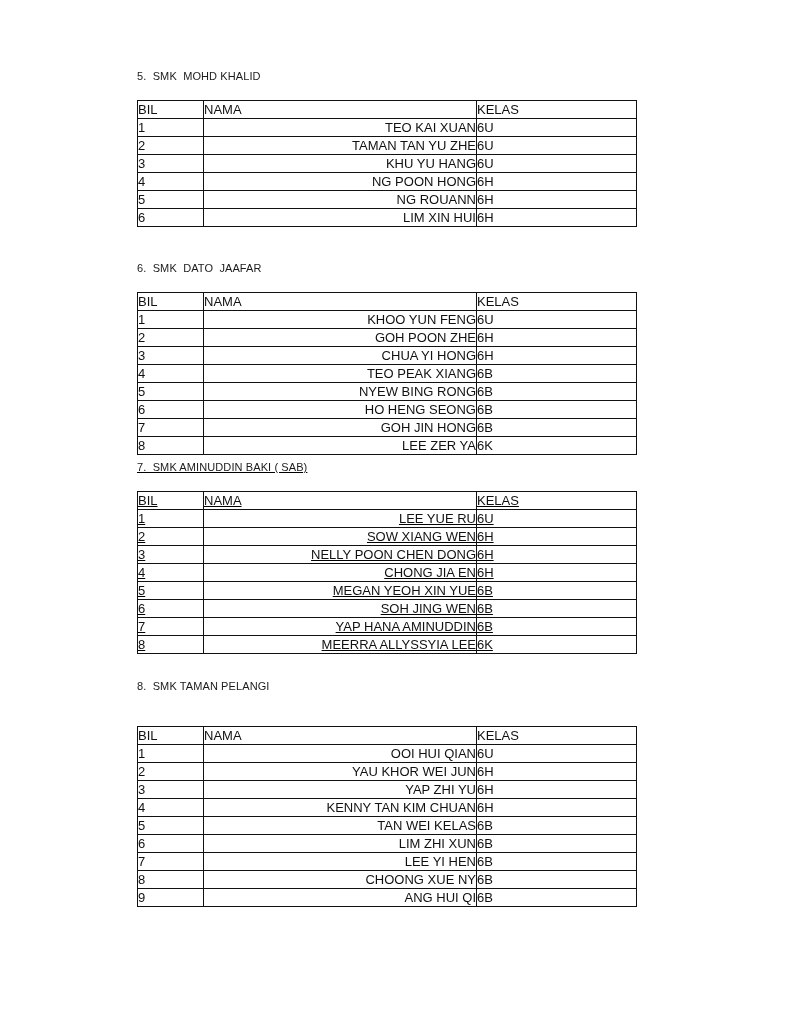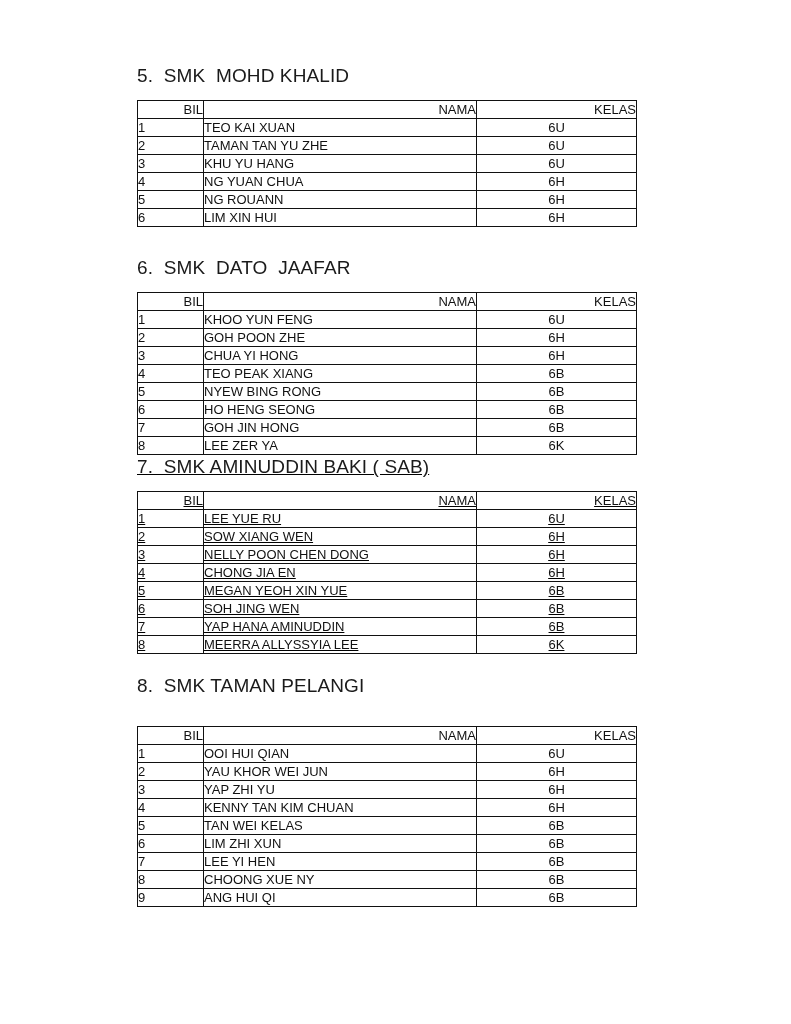--- a/index.html
+++ b/index.html
@@ -20,21 +20,21 @@
     width: 791px;
     height: 1024px;
     background: #ffffff;
   }
   .section {
     position: absolute;
     left: 0;
     width: 791px;
   }
   .section-title {
-    font-size: 19px;
+    font-size: 11px;
     line-height: 16px;
     color: #1a1a1a;
     white-space: pre;
     padding-left: 137px;
     letter-spacing: 0.1px;
   }
   table.roster {
     border-collapse: collapse;
     table-layout: fixed;
     margin-left: 137px;
@@ -51,34 +51,33 @@
     font-weight: normal;
     vertical-align: middle;
     overflow: hidden;
     white-space: nowrap;
   }
   col.c-bil   { width: 66px; }
   col.c-nama  { width: 273px; }
   col.c-kelas { width: 160px; }
 
   th.h-bil, th.h-nama, th.h-kelas {
-    text-align: right;
+    text-align: left;
     font-size: 13px;
     height: 18px;
   }
   td.d-bil {
     text-align: left;
     padding-left: 4px;
   }
   td.d-nama {
-    text-align: left;
+    text-align: right;
     padding-left: 6px;
   }
   td.d-kelas {
-    text-align: center;
   }
 </style>
 </head>
 <body>
 
 <div class="page">
 
 <div class="section" style="top: 68px;">
       <div class="section-title">5.  SMK  MOHD KHALID</div>
       <table class="roster" style="margin-top: 16px;">
@@ -105,21 +104,21 @@
             <td class="d-nama">TAMAN TAN YU ZHE</td>
             <td class="d-kelas">6U</td>
           </tr>
           <tr>
             <td class="d-bil">3</td>
             <td class="d-nama">KHU YU HANG</td>
             <td class="d-kelas">6U</td>
           </tr>
           <tr>
             <td class="d-bil">4</td>
-            <td class="d-nama">NG YUAN CHUA</td>
+            <td class="d-nama">NG POON HONG</td>
             <td class="d-kelas">6H</td>
           </tr>
           <tr>
             <td class="d-bil">5</td>
             <td class="d-nama">NG ROUANN</td>
             <td class="d-kelas">6H</td>
           </tr>
           <tr>
             <td class="d-bil">6</td>
             <td class="d-nama">LIM XIN HUI</td>

